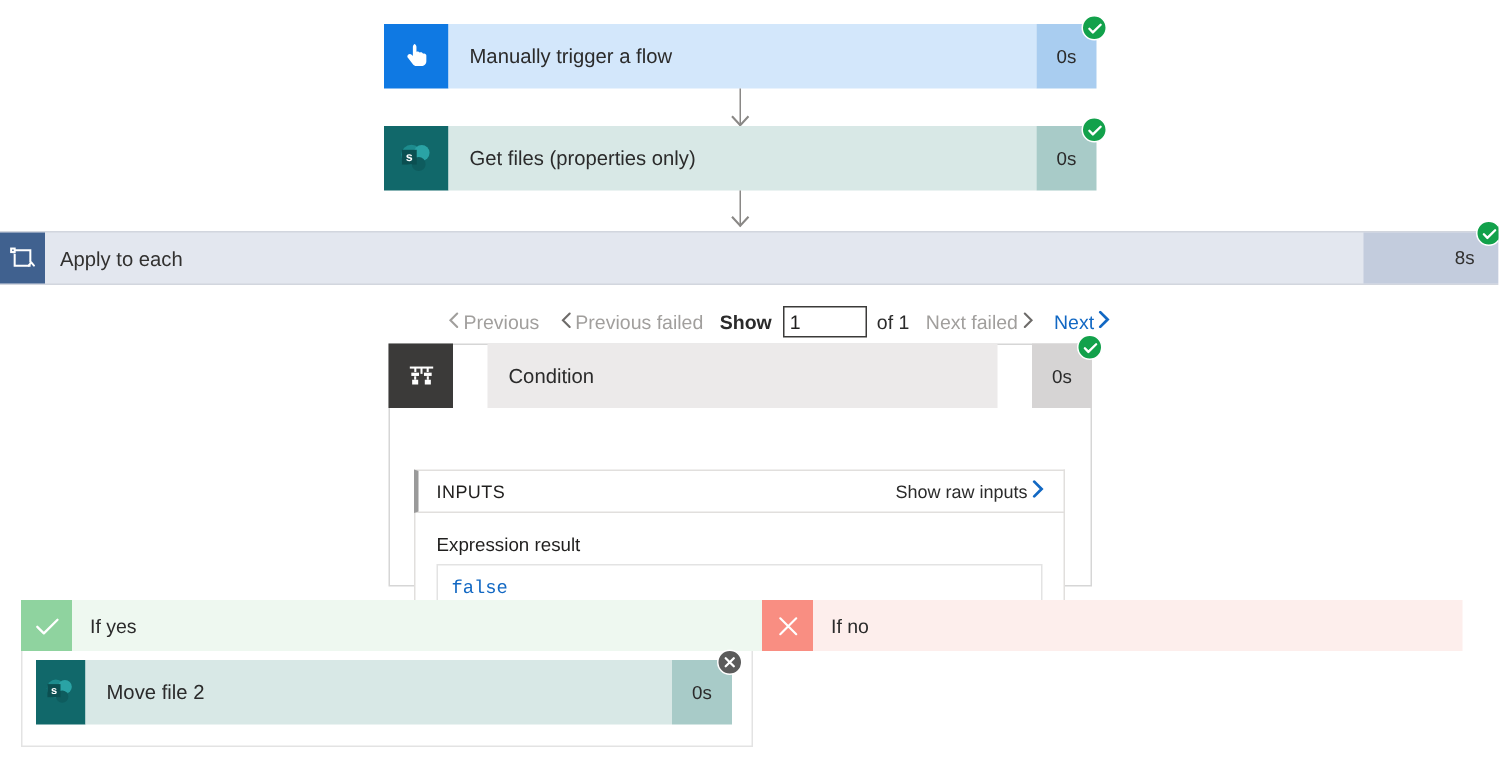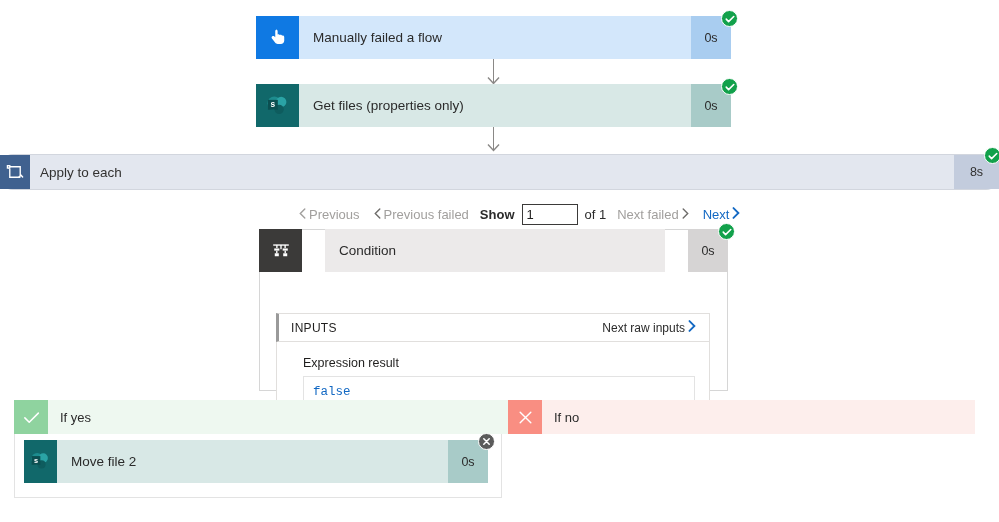--- a/index.html
+++ b/index.html
@@ -86,21 +86,20 @@
     left: 0;
     top: 154px;
     width: 999px;
     height: 36px;
     display: flex;
     align-items: stretch;
     background: #e3e7ef;
     border-top: 1px solid #d2d6de;
     border-bottom: 1px solid #d2d6de;
     box-sizing: border-box;
-    border-radius: 13px;
   }
   #apply-icon {
     width: 30px;
     min-width: 30px;
     background: #40618f;
     display: flex;
     align-items: center;
     justify-content: center;
   }
   #apply-title {
@@ -111,20 +110,21 @@
     font-size: 13.5px;
   }
   #apply-dur {
     width: 45px;
     min-width: 45px;
     background: #c3ccdd;
     display: flex;
     align-items: center;
     justify-content: center;
     font-size: 12.5px;
+    padding-left: 45px;
   }
 
   
   #pager {
     position: absolute;
     left: 296px;
     top: 202px;
     height: 24px;
     display: flex;
     align-items: center;
@@ -204,21 +204,21 @@
     display: flex;
     align-items: center;
     font-size: 12px;
     color: #2b2b2b;
     cursor: pointer;
     white-space: nowrap;
   }
   #inputs-body {
     border: 1px solid #e1dfdd;
     border-top: none;
-    padding: 14px 14px 16px 26px;
+    padding: 14px 14px 16px 14px;
     background: #fff;
     box-sizing: border-box;
   }
   #expr-label {
     font-size: 12.5px;
     color: #201f1e;
     margin-bottom: 6px;
   }
   #expr-box {
     border: 1px solid #e3e3e3;
@@ -268,21 +268,21 @@
 </style>
 </head>
 <body>
 
 <div class="card" id="trigger-card" style="left:256px; top:16px; width:475px;">
   <div class="card-icon" style="background:#0f79e3;">
     <svg width="22" height="22" viewBox="0 0 24 24" fill="#ffffff">
       <path d="M11 2.6c-1.1 0-2 .9-2 2v6.6l-.9-.9c-.7-.7-1.9-.7-2.6 0-.6.6-.7 1.6-.1 2.3l3.6 4.7c.6.8 1.5 1.3 2.6 1.3h3.6c2 0 3.6-1.6 3.6-3.6v-4c0-.9-.7-1.6-1.6-1.6-.3 0-.6.1-.8.2-.2-.6-.8-1.1-1.5-1.1-.4 0-.7.1-1 .3-.3-.5-.8-.8-1.4-.8-.3 0-.6.1-.9.2V4.6c0-1.1-.9-2-2-2z"></path>
     </svg>
   </div>
-  <div class="card-title" style="background:#d3e7fb;">Manually failed a flow</div>
+  <div class="card-title" style="background:#d3e7fb;">Manually trigger a flow</div>
   <div class="card-dur" style="background:#a9cdf0;">0s</div>
   <div class="badge badge-ok" style="right:-7px; top:-6px;">
     <svg width="10" height="10" viewBox="0 0 12 12">
         <path d="M1.5 6.2l2.8 2.9L10.5 3" stroke="#fff" stroke-width="1.9" fill="none" stroke-linecap="round" stroke-linejoin="round"></path>
       </svg>
   </div>
 </div>
 
 <div class="conn" style="left:493px; top:59px; height:25px;"></div>
 <div class="conn-arrow" style="left:487px; top:73px;">
@@ -407,21 +407,21 @@
     <svg width="10" height="10" viewBox="0 0 12 12">
         <path d="M1.5 6.2l2.8 2.9L10.5 3" stroke="#fff" stroke-width="1.9" fill="none" stroke-linecap="round" stroke-linejoin="round"></path>
       </svg>
   </div>
 </div>
 
 <div id="inputs-panel">
   <div id="inputs-head">
     <span id="inputs-label">INPUTS</span>
     <span id="raw-inputs-link">
-      <span>Next raw inputs</span>
+      <span>Show raw inputs</span>
       <span class="chev">
         <svg width="8" height="12" viewBox="0 0 7 11">
             <path d="M1.2 1l4.5 4.5L1.2 10" stroke="#1268c3" stroke-width="1.7" fill="none" stroke-linecap="round"></path>
           </svg>
       </span>
     </span>
   </div>
   <div id="inputs-body">
     <div id="expr-label">Expression result</div>
     <div id="expr-box">false</div>

